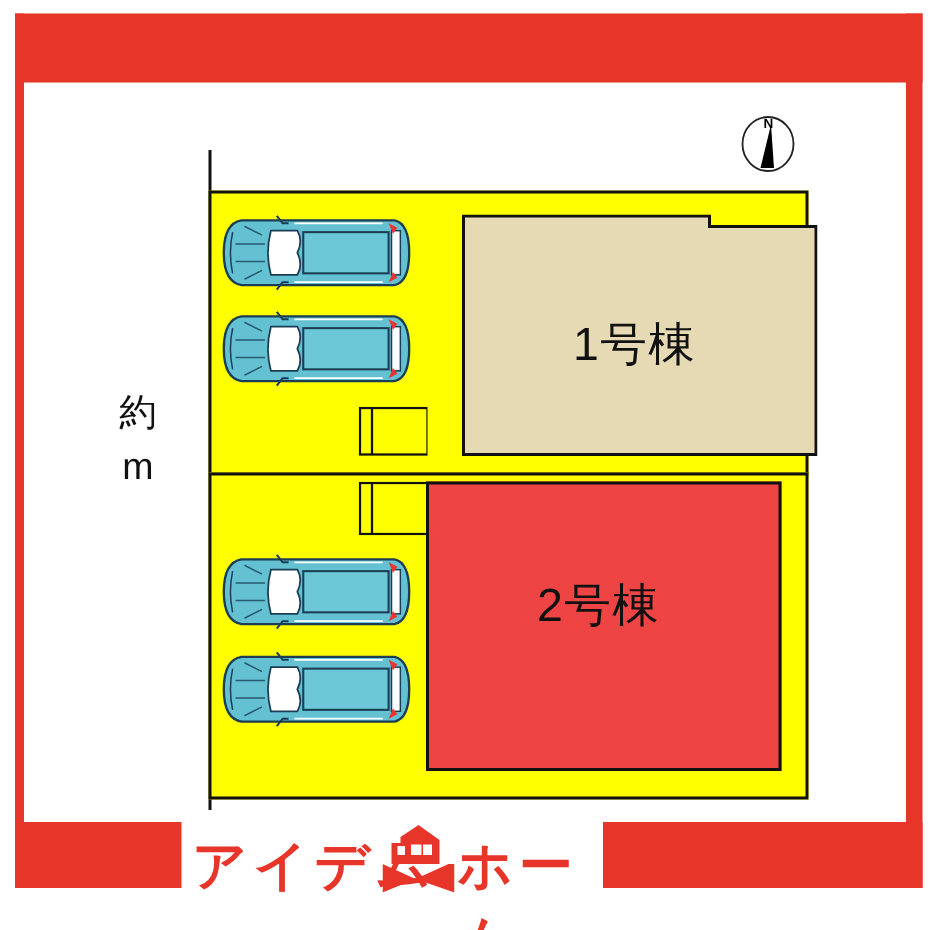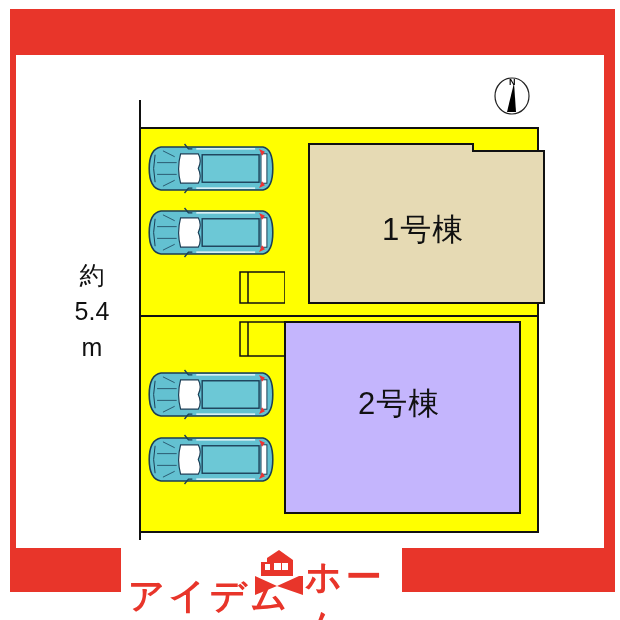--- a/index.html
+++ b/index.html
@@ -4,21 +4,21 @@
 <style>
   html,body{margin:0;padding:0;background:#fff;}
   body{width:620px;height:620px;position:relative;overflow:hidden;font-family:"Liberation Sans","DejaVu Sans",sans-serif;}
   .abs{position:absolute;}
   #frame-top{left:10px;top:9px;width:605px;height:46px;background:#e8352a;}
   #frame-left{left:10px;top:9px;width:6px;height:583px;background:#e8352a;}
   #frame-right{left:604px;top:9px;width:11px;height:583px;background:#e8352a;}
   #frame-bottom-left{left:10px;top:548px;width:111px;height:44px;background:#e8352a;}
   #frame-bottom-right{left:402px;top:548px;width:213px;height:44px;background:#e8352a;}
   .lot{background:#ffff00;border:2px solid #111;box-sizing:border-box;}
-  .bldg{background:#c4b5fd;border:2px solid #111;box-sizing:border-box;}
+  .bldg{background:#ef4444;border:2px solid #111;box-sizing:border-box;}
   .label{font-size:31px;color:#111;letter-spacing:1px;}
   .dim{font-size:25px;color:#111;text-align:center;line-height:36px;}
   .brand{font-weight:bold;color:#e8352a;font-size:36px;letter-spacing:4px;}
 </style>
 </head>
 <body>
 
 <div class="abs" id="frame-top"></div>
 <div class="abs" id="frame-left"></div>
 <div class="abs" id="frame-right"></div>
@@ -30,21 +30,20 @@
     <ellipse cx="20" cy="22" rx="17" ry="18" fill="#fff" stroke="#222" stroke-width="1.2"></ellipse>
     <polygon points="22,9 15,38 24,38" fill="#000"></polygon>
     <text x="17" y="11" font-size="9" font-family="Liberation Sans, sans-serif" font-weight="bold" fill="#000">N</text>
   </svg>
 </div>
 
 <div class="abs" style="left:139px;top:100px;width:2px;height:440px;background:#111;"></div>
 
 <div class="abs dim" style="left:62px;top:257px;width:60px;">
   <div>約</div>
-  <div>5.4</div>
   <div>m</div>
 </div>
 
 <div class="abs lot" style="left:139px;top:127px;width:400px;height:190px;"></div>
 
 <div class="abs lot" style="left:139px;top:315px;width:400px;height:218px;"></div>
 
 <div class="abs" style="left:284px;top:143px;width:237px;height:161px;margin-left:24px;">
   <svg width="237" height="161" viewBox="0 0 237 161" style="position:absolute;left:0;top:0;">
     <polygon points="1,1 165,1 165,8 236,8 236,160 1,160" fill="#e6dab4" stroke="#111" stroke-width="2"></polygon>
@@ -94,21 +93,21 @@
       <use href="#car"></use>
     </svg></div>
 <div class="abs" style="left:147px;top:369px;width:128px;height:51px;"><svg width="128" height="51">
       <use href="#car"></use>
     </svg></div>
 <div class="abs" style="left:147px;top:434px;width:128px;height:51px;"><svg width="128" height="51">
       <use href="#car"></use>
     </svg></div>
 
 <div class="abs" style="left:125px;top:548px;width:275px;height:50px;">
-  <span class="abs brand" style="left:3px;top:5px;margin-top:19px;">アイデム</span>
+  <span class="abs brand" style="left:3px;top:5px;">アイデム</span>
   <div class="abs" style="left:130px;top:2px;width:48px;height:46px;">
     <svg width="48" height="46" viewBox="0 0 48 46">
       <polygon points="6,26 6,12 12,12 12,8 24,0 38,10 38,26" fill="#e8352a"></polygon>
       <rect x="10" y="14" width="5" height="6" fill="#fff"></rect>
       <rect x="19" y="13" width="7" height="7" fill="#fff"></rect>
       <rect x="27" y="13" width="6" height="7" fill="#fff"></rect>
       <polygon points="0,26 22,36 44,26 48,26 48,45 22,36 0,45" fill="#e8352a"></polygon>
     </svg>
   </div>
   <span class="abs brand" style="left:180px;top:5px;">ホーム</span>

